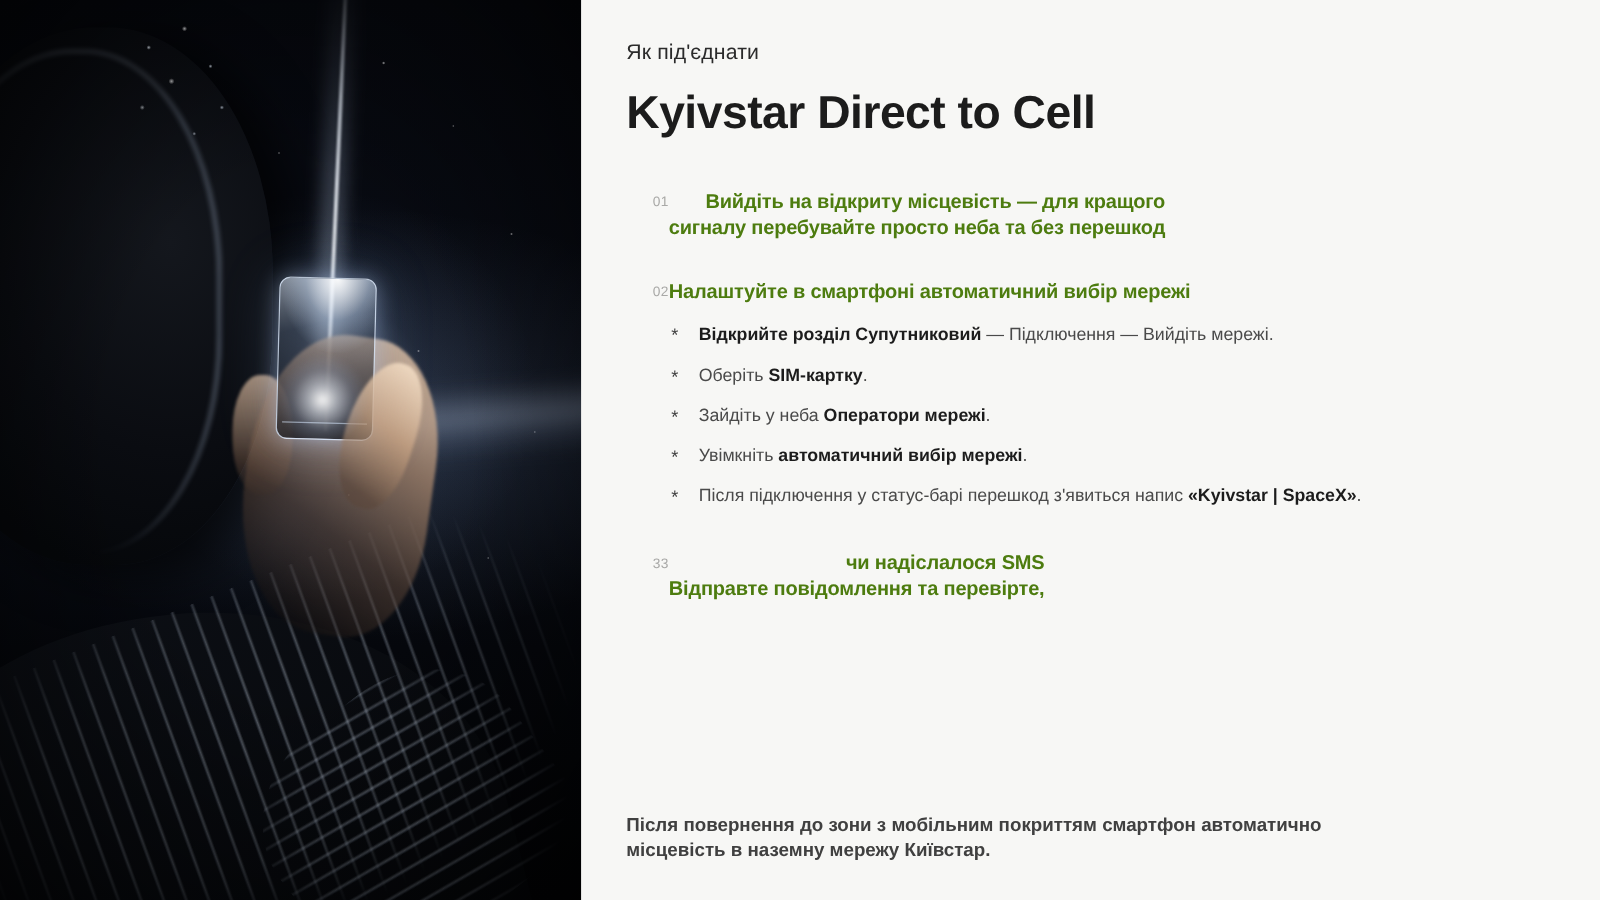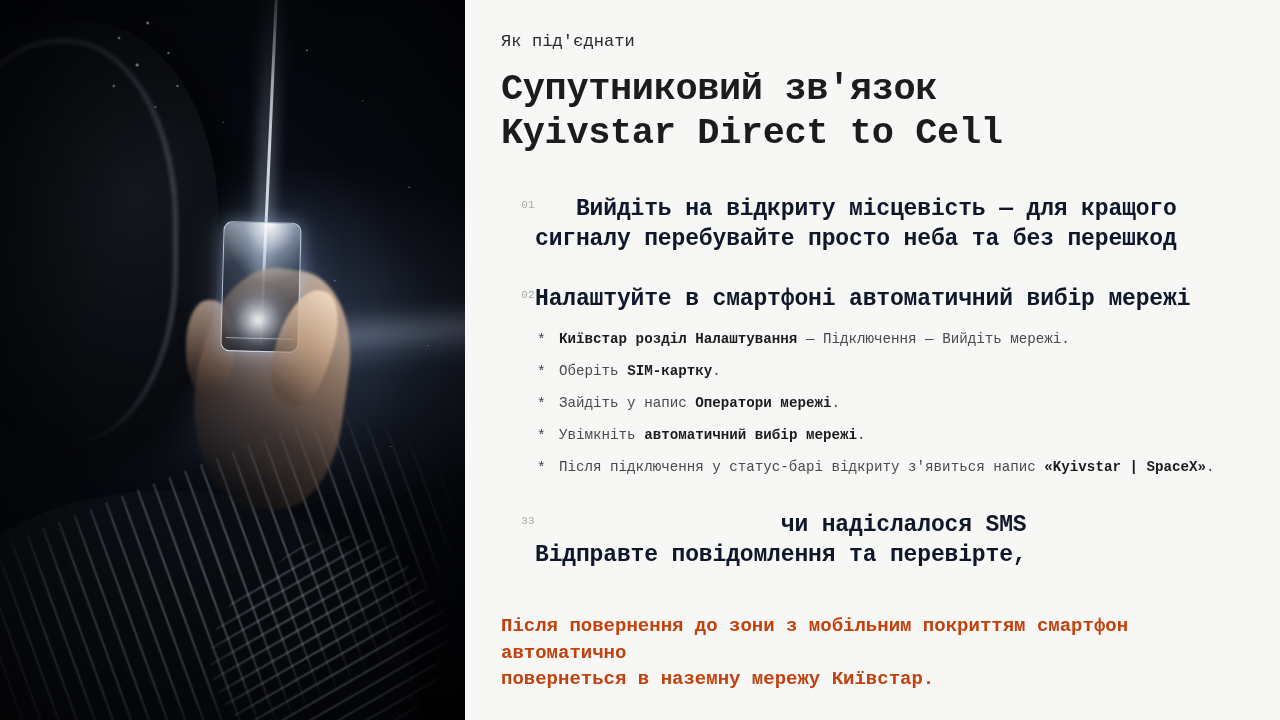--- a/index.html
+++ b/index.html
@@ -12,21 +12,20 @@
     height: 720px;
     overflow: hidden;
     font-family: "Liberation Sans", sans-serif;
   }
   .slide {
     position: relative;
     width: 1280px;
     height: 720px;
     display: flex;
     background: #f7f7f5;
-    font-family: Liberation Mono, monospace;
   }
 
   
   .photo-panel {
     position: relative;
     width: 465px;
     height: 720px;
     flex: 0 0 465px;
     overflow: hidden;
     background: #05070c;
@@ -301,24 +300,24 @@
   }
   .step-num {
     flex: 0 0 34px;
     font-size: 11px;
     color: #a9a9a7;
     line-height: 1;
     padding-top: 5px;
     letter-spacing: 0.3px;
   }
   .step-text {
-    font-size: 23px;
+    font-size: 16px;
     font-weight: bold;
     line-height: 1.30;
-    color: #0f172a;
+    color: #4d7c0f;
     letter-spacing: -0.15px;
   }
   .step-text .line {
     display: block;
   }
 
   .bullets {
     margin: 16px 0 0 36px;
   }
   .bullet {
@@ -344,24 +343,24 @@
   }
 
   .step-gap-1 { margin-bottom: 30px; }
   .step-gap-2 { margin-bottom: 34px; }
 
   .footnote {
     position: absolute;
     left: 36px;
     bottom: 28px;
     width: 700px;
-    font-size: 19px;
+    font-size: 15px;
     font-weight: bold;
     line-height: 1.38;
-    color: #c2410c;
+    color: #404040;
   }
   .footnote .line {
     display: block;
   }
 </style>
 </head>
 <body>
 
 <div class="slide">
 
@@ -387,21 +386,20 @@
     <div class="sleeve"></div>
     <div class="flare"></div>
     <div class="vignette"></div>
   </div>
 
   <div class="content">
 
     <div class="eyebrow">Як під'єднати</div>
 
     <h1 class="title">
-      <span class="line">Супутниковий зв'язок</span>
       <span class="line">Kyivstar Direct to Cell</span>
     </h1>
 
     <div class="steps">
 
       <div class="step step-gap-1">
         <div class="step-num">01</div>
         <div class="step-text">
           <span class="line">Вийдіть на відкриту місцевість — для кращого</span>
           <span class="line">сигналу перебувайте просто неба та без перешкод</span>
@@ -411,49 +409,49 @@
       <div class="step">
         <div class="step-num">02</div>
         <div class="step-text">
           <span class="line">Налаштуйте в смартфоні автоматичний вибір мережі</span>
         </div>
       </div>
 
       <div class="bullets step-gap-2">
         <div class="bullet">
           <span class="bullet-mark">*</span>
-          <span class="bullet-text"><b>Київстар розділ Налаштування</b><span> — Підключення — Вийдіть мережі.</span></span>
+          <span class="bullet-text"><b>Відкрийте розділ Супутниковий</b><span> — Підключення — Вийдіть мережі.</span></span>
         </div>
         <div class="bullet">
           <span class="bullet-mark">*</span>
           <span class="bullet-text"><span>Оберіть </span><b>SIM-картку</b><span>.</span></span>
         </div>
         <div class="bullet">
           <span class="bullet-mark">*</span>
-          <span class="bullet-text"><span>Зайдіть у напис </span><b>Оператори мережі</b><span>.</span></span>
+          <span class="bullet-text"><span>Зайдіть у неба </span><b>Оператори мережі</b><span>.</span></span>
         </div>
         <div class="bullet">
           <span class="bullet-mark">*</span>
           <span class="bullet-text"><span>Увімкніть </span><b>автоматичний вибір мережі</b><span>.</span></span>
         </div>
         <div class="bullet">
           <span class="bullet-mark">*</span>
-          <span class="bullet-text"><span>Після підключення у статус-барі відкриту з'явиться напис </span><b>«Kyivstar | SpaceX»</b><span>.</span></span>
+          <span class="bullet-text"><span>Після підключення у статус-барі перешкод з'явиться напис </span><b>«Kyivstar | SpaceX»</b><span>.</span></span>
         </div>
       </div>
 
       <div class="step">
         <div class="step-num">33</div>
         <div class="step-text">
           <span class="line">чи надіслалося SMS</span>
           <span class="line">Відправте повідомлення та перевірте,</span>
         </div>
       </div>
 
     </div>
 
     <div class="footnote">
       <span class="line">Після повернення до зони з мобільним покриттям смартфон автоматично</span>
-      <span class="line">повернеться в наземну мережу Київстар.</span>
+      <span class="line">місцевість в наземну мережу Київстар.</span>
     </div>
 
   </div>
 </div>
 
 </body></html>

